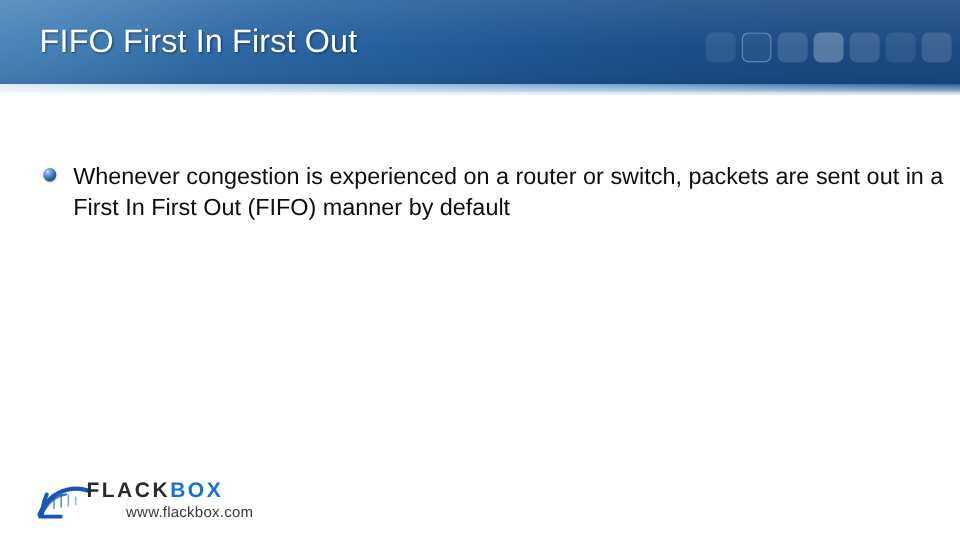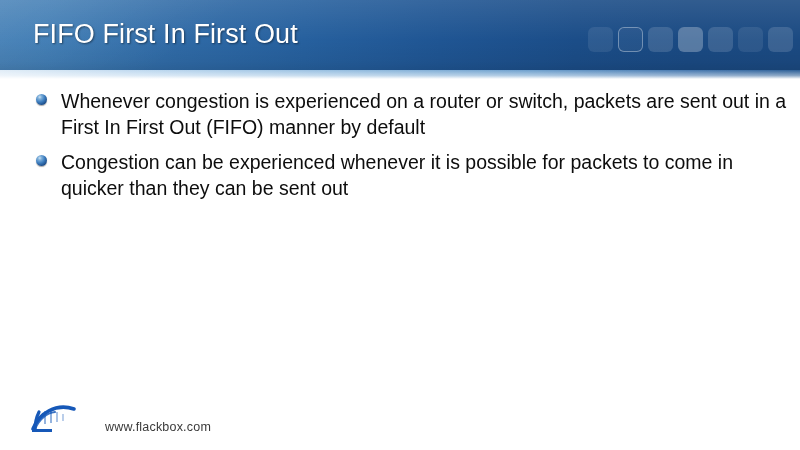--- a/index.html
+++ b/index.html
@@ -152,21 +152,21 @@
     position: absolute;
     left: 36px;
     top: 6px;
     width: 11px;
     height: 11px;
     border-radius: 50%;
     background:
       radial-gradient(circle at 34% 28%, #cfe2f3 0%, #7fb0da 18%, #3f7fc0 45%, #1e4f8c 74%, #16365f 100%);
     box-shadow: 0 1px 1px rgba(0,0,0,0.35);
   }
-  .bullet-text { display: block; }
+  .bullet-text { display: block; margin-top: 46px; }
 
   
   .logo {
     position: absolute;
     left: 30px;
     top: 396px;
     width: 180px;
     height: 44px;
   }
   .logo-mark {
@@ -221,39 +221,38 @@
   </div>
 
   <div class="header-underband"></div>
   <div class="header-underband-fade"></div>
 
   <div class="body-area">
     <ul class="bullet-list">
       <li class="bullet-item">
         <span class="bullet-marker"></span>
         <span class="bullet-text">Whenever congestion is experienced on a router or switch, packets are sent out in a First In First Out (FIFO) manner by default</span>
-      </li>
-      <li class="bullet-item">
-        <span class="bullet-marker"></span>
-        <span class="bullet-text">Congestion can be experienced whenever it is possible for packets to come in quicker than they can be sent out</span>
       </li>
     </ul>
   </div>
 
   <div class="logo">
     <span class="logo-mark">
       <svg width="50" height="38" viewBox="0 0 50 38" xmlns="http://www.w3.org/2000/svg">
         <g fill="none" stroke="#1658b8">
           <path d="M3 31 C9 15, 26 5, 44 11" stroke-width="3.6" stroke-linecap="round"></path>
           <path d="M5 31 C10 20, 17 15, 25 14" stroke-width="2" stroke-linecap="round" opacity="0.85"></path>
           <path d="M9 14 C6 20, 5 26, 5 32" stroke-width="3.2" stroke-linecap="round"></path>
           <path d="M15 13 L15 26" stroke-width="1.3" opacity="0.7"></path>
           <path d="M21 13 L21 25" stroke-width="1.3" opacity="0.7"></path>
           <path d="M27 14 L27 24" stroke-width="1.3" opacity="0.55"></path>
           <path d="M33 16 L33 23" stroke-width="1.3" opacity="0.45"></path>
         </g>
         <path d="M2 31 L22 31 L22 34 L2 34 Z" fill="#1658b8"></path>
       </svg>
     </span>
+    <span class="logo-wordmark">
+      <span class="wm-flack">FLACK</span><span class="wm-box">BOX</span>
+    </span>
     <span class="logo-url">www.flackbox.com</span>
   </div>
 
 </div>
 
 </body></html>

